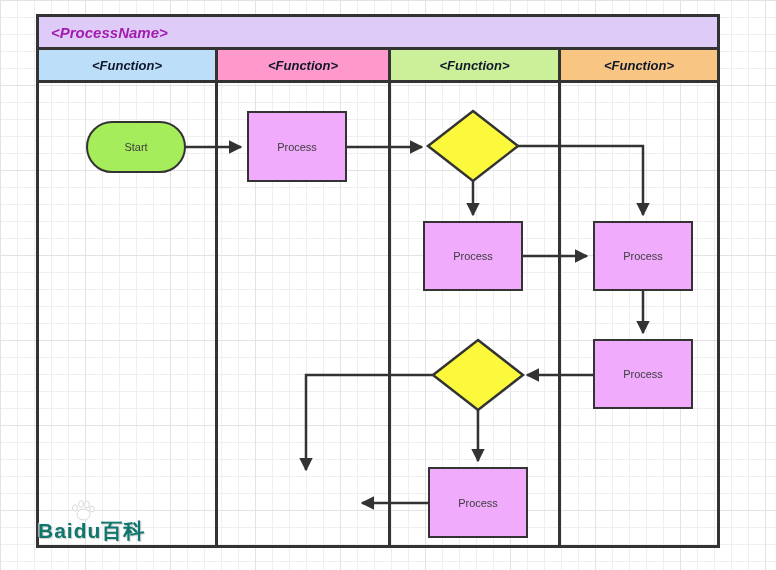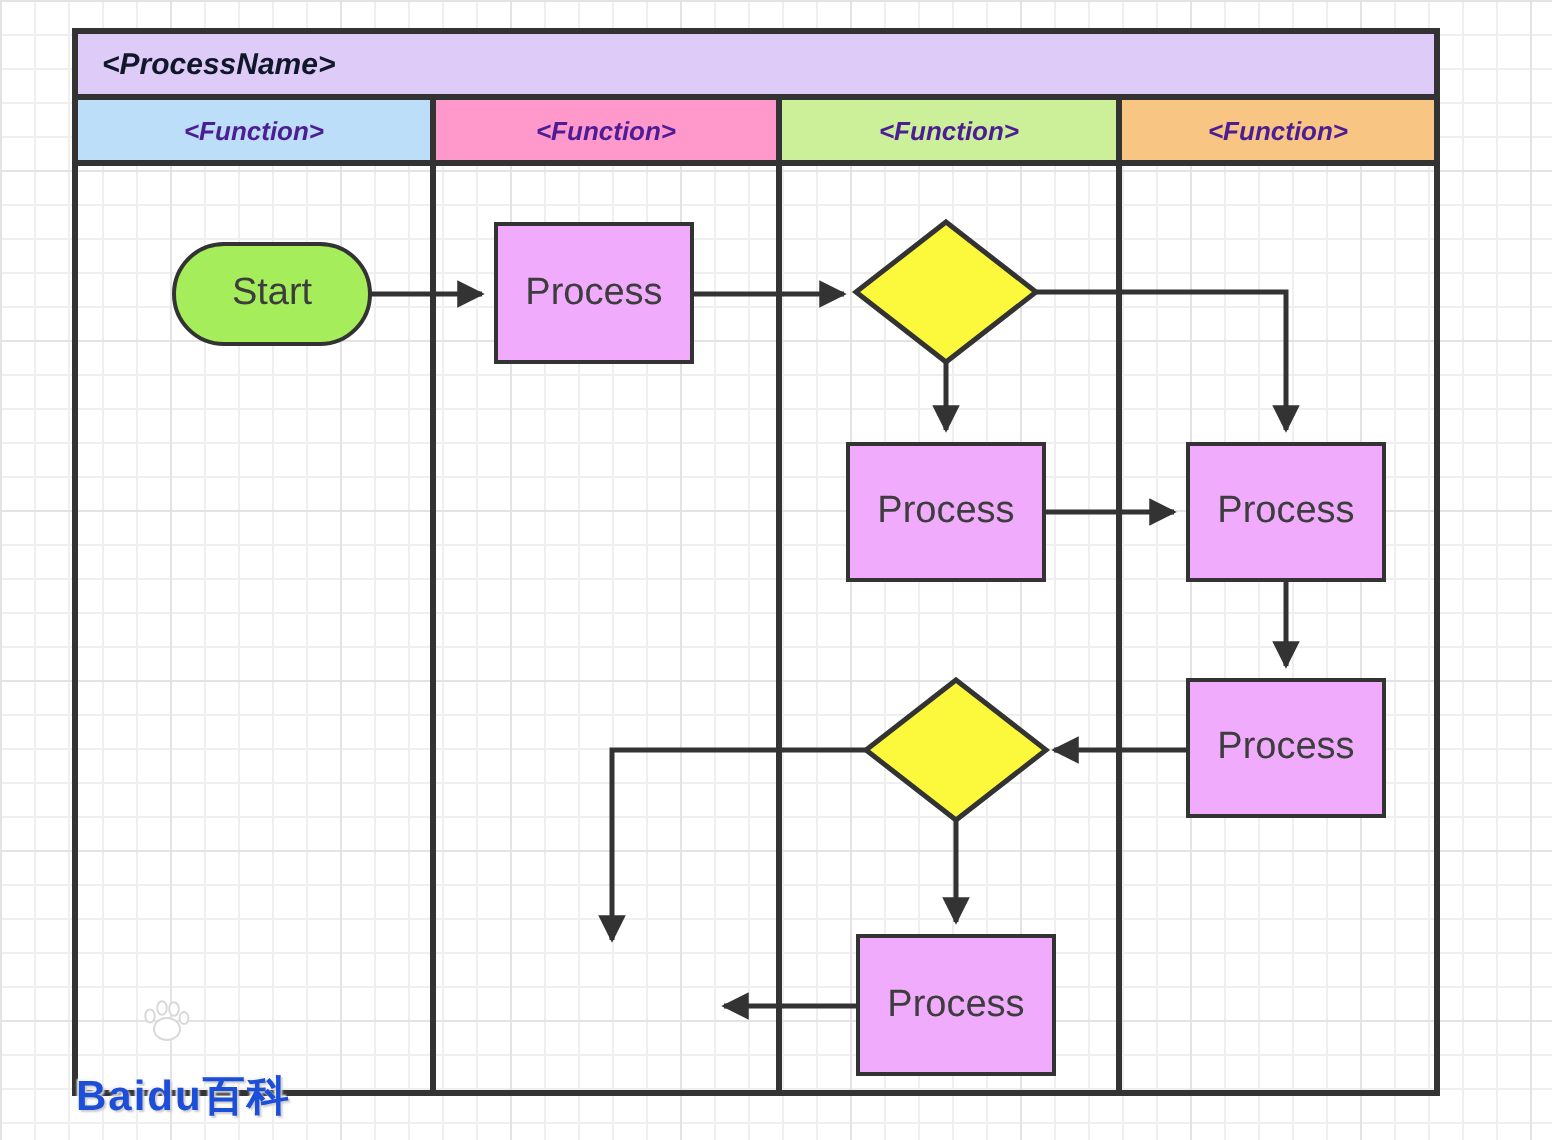--- a/index.html
+++ b/index.html
@@ -15,58 +15,58 @@
     background-size:85px 85px, 85px 85px, 17px 17px, 17px 17px;
     position:relative;
   }
   .frame {
     position:absolute; left:36px; top:14px; width:684px; height:534px;
     border:3px solid #333;
   }
   .title-bar {
     height:33px; background:#dfcbf8; border-bottom:3px solid #333;
     display:flex; align-items:center; padding-left:12px;
-    font-size:15px; font-weight:bold; font-style:italic; color:#0f172a;
+    font-size:15px; font-weight:bold; font-style:italic; color:#a21caf;
   }
   .lane-headers { display:flex; height:33px; border-bottom:3px solid #333; }
   .lane-hdr {
     display:flex; align-items:center; justify-content:center;
-    font-size:13px; font-weight:bold; font-style:italic; color:#4c1d95;
+    font-size:13px; font-weight:bold; font-style:italic; color:#0f172a;
     border-right:3px solid #333; height:100%;
   }
   .lane-hdr:last-child { border-right:none; }
   .hdr-1 { width:179px; background:#bcdef8; }
   .hdr-2 { width:173px; background:#ff99cc; }
   .hdr-3 { width:170px; background:#ccf099; }
   .hdr-4 { flex:1; background:#f9c583; }
   .lane-body { display:flex; height:462px; }
   .lane-col { border-right:3px solid #333; height:100%; }
   .lane-col:last-child { border-right:none; }
   .col-1 { width:179px; } .col-2 { width:173px; } .col-3 { width:170px; } .col-4 { flex:1; }
   .overlay {
     position:absolute; left:0; top:0; width:684px; height:534px;
     z-index:2; pointer-events:none;
   }
   .node {
     position:absolute; z-index:3;
     display:flex; align-items:center; justify-content:center;
-    font-size:19px; color:#3d3d3d; border:2px solid #333;
+    font-size:11px; color:#3d3d3d; border:2px solid #333;
   }
   .terminator { border-radius:26px; width:100px; height:52px; }
   .start-node { left:47px; top:104px; background:#a6ed5b; }
   .end-node   { left:217px; top:459px; background:#32e632; }
   .process    { width:100px; height:71px; background:#f0abfc; }
   .p1 { left:208px; top:94px;  }
   .p2 { left:384px; top:204px; height:70px; }
   .p3 { left:554px; top:204px; height:70px; }
   .p4 { left:554px; top:322px; height:70px; }
   .p5 { left:389px; top:450px; }
   .watermark {
-    position:absolute; left:38px; top:534px; z-index:5;
-    font-size:21px; font-weight:bold; color:#1d4ed8; letter-spacing:1px;
+    position:absolute; left:38px; top:517px; z-index:5;
+    font-size:21px; font-weight:bold; color:#0f766e; letter-spacing:1px;
     text-shadow:1px 1px 1px #cccccc, -1px -1px 1px #f5f5f5;
     user-select:none;
   }
   .paw { position:absolute; left:70px; top:500px; z-index:5; }
 </style>
 </head>
 <body>
 
 <div class="frame">
 

